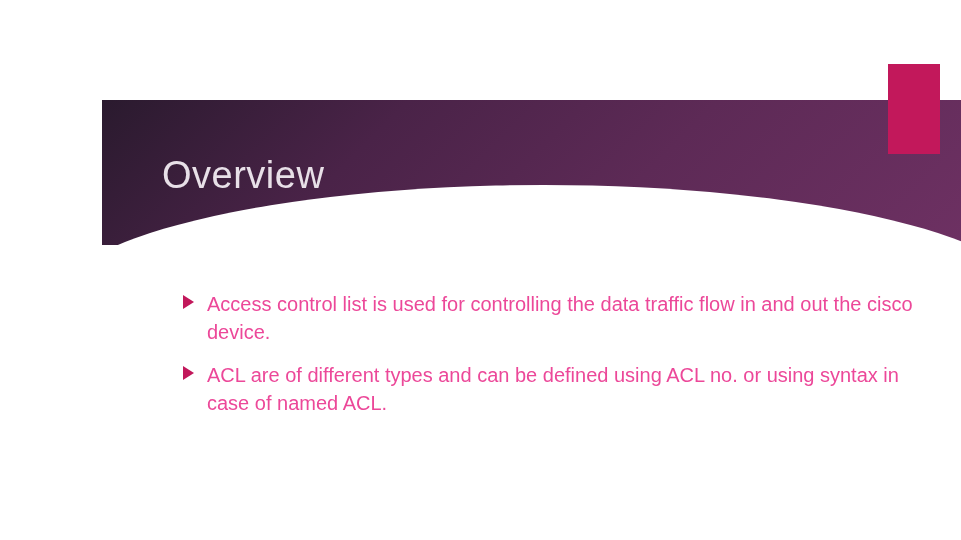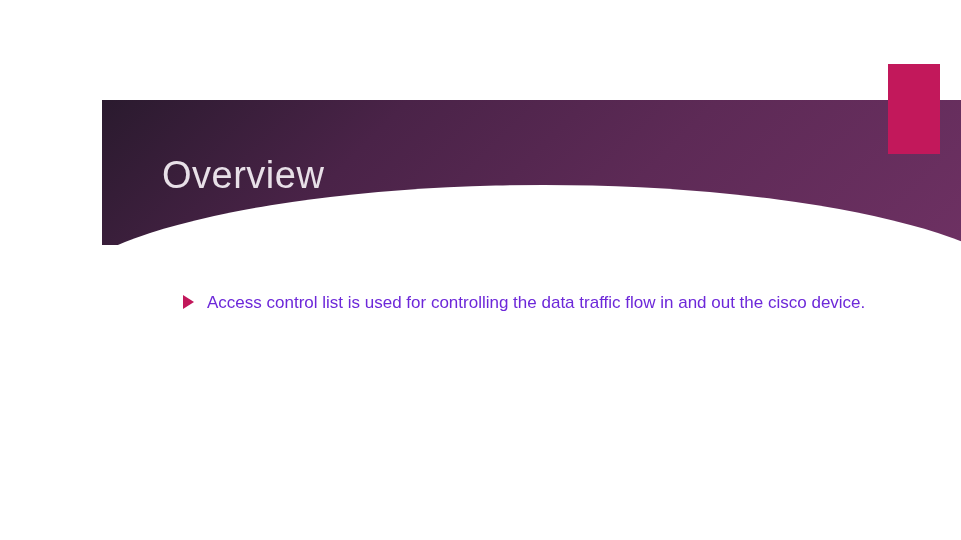--- a/index.html
+++ b/index.html
@@ -65,23 +65,23 @@
       position: absolute;
       left: 65px;
       top: 175px;
       width: 770px;
       list-style: none;
     }
     .content-list li {
       position: relative;
       padding-left: 24px;
       margin-bottom: 8px;
-      font-size: 17px;
+      font-size: 20px;
       line-height: 1.38;
-      color: #6d28d9;
+      color: #ec4899;
     }
     .content-list li::before {
       content: "";
       position: absolute;
       left: 0;
       top: 4px;
       width: 0;
       height: 0;
       border-left: 11px solid #c2185b;
       border-top: 7px solid transparent;
@@ -90,14 +90,15 @@
   </style>
 </head>
 <body>
 
 <div class="slide-canvas">
   <div class="header-banner"></div>
   <div class="accent-tab"></div>
   <h1 class="slide-title">Overview</h1>
   <ul class="content-list">
     <li>Access control list is used for controlling the data traffic flow in and out the cisco device.</li>
+    <li>ACL are of different types and can be defined using ACL no. or using syntax in case of named ACL.</li>
   </ul>
 </div>
 
 </body></html>

